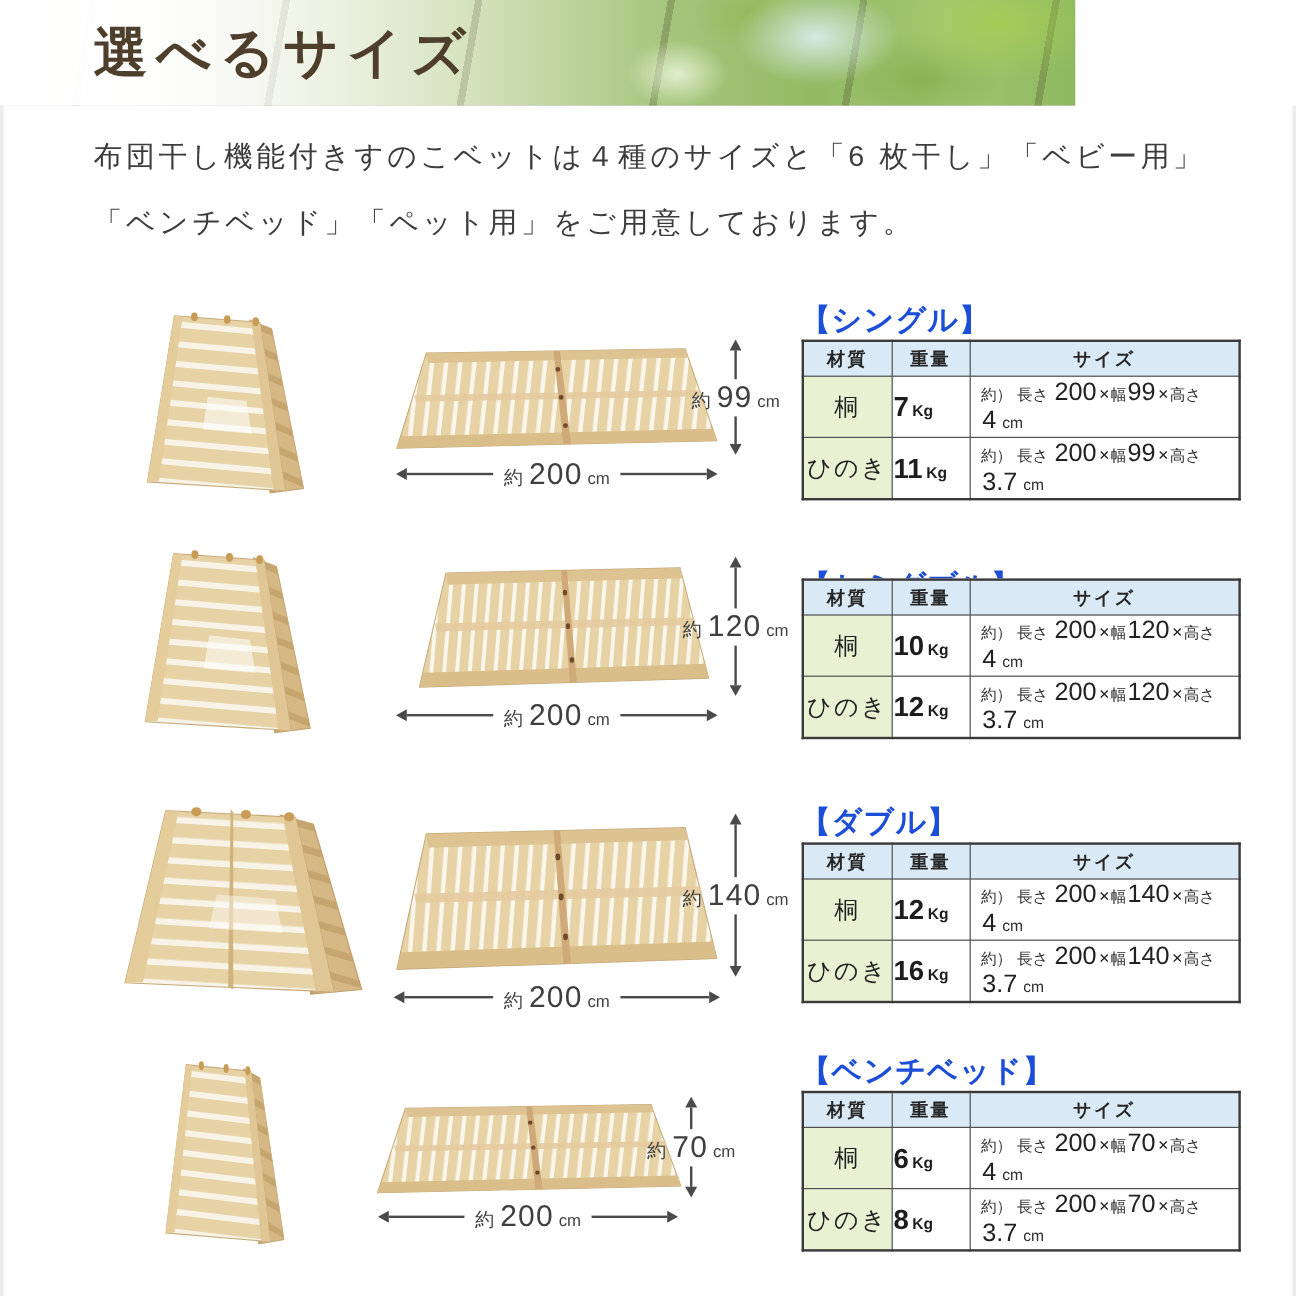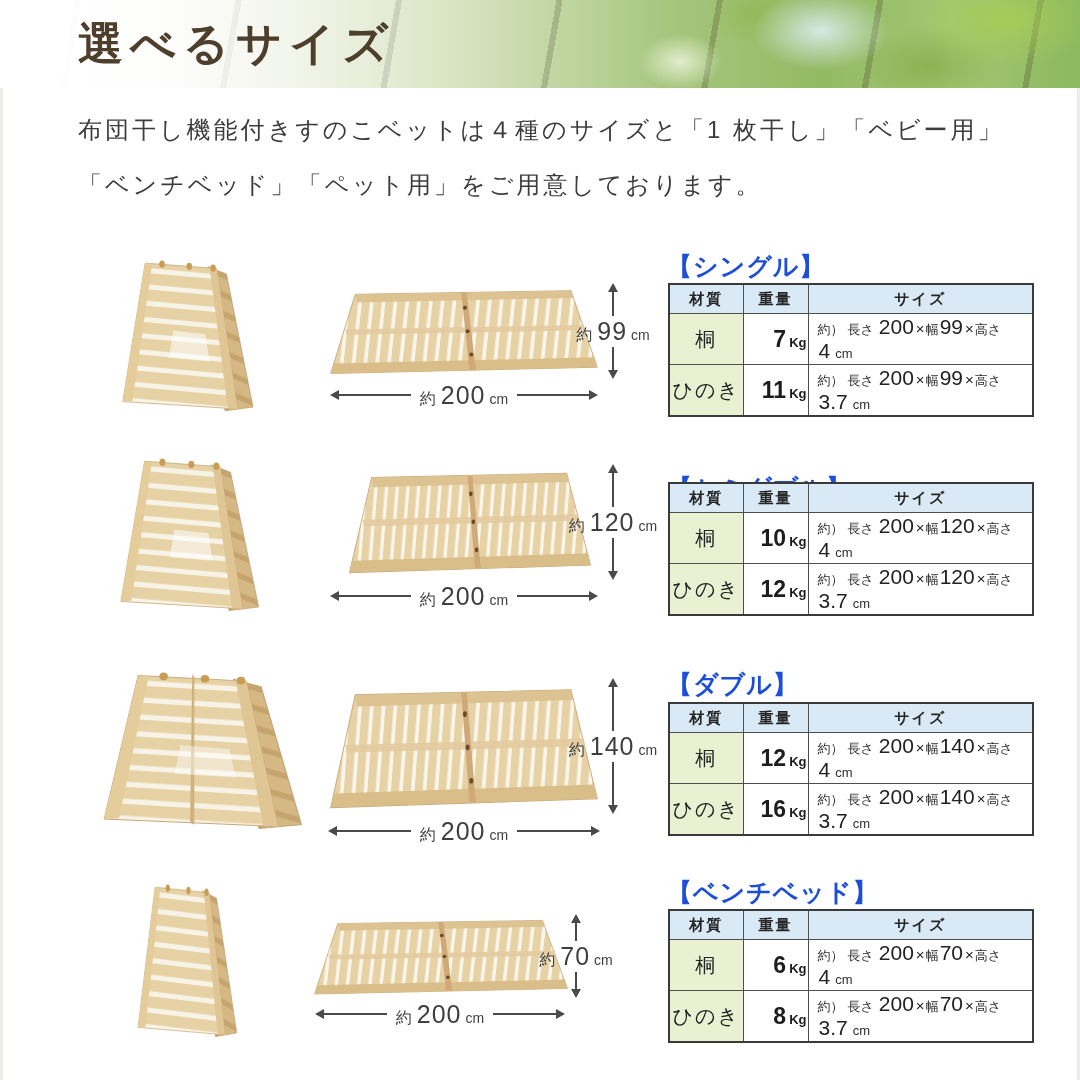--- a/index.html
+++ b/index.html
@@ -1,21 +1,21 @@
 <!DOCTYPE html>
 <html><head>
 <meta charset="utf-8">
 <style>
   html,body{margin:0;padding:0;}
   body{
     width:1080px;height:1080px;position:relative;overflow:hidden;
     background:#ffffff;font-family:"Liberation Sans","DejaVu Sans",sans-serif;color:#2e2e2e;
   }
   
-  .banner{position:absolute;left:0;top:0;width:1080px;height:88px;background:#f0abfc;}
+  .banner{position:absolute;left:0;top:0;width:896px;height:88px;background:#f0abfc;}
   .foliage{position:absolute;inset:0;
     background:
       linear-gradient(90deg,#ffffff 0%,rgba(255,255,255,.95) 14%,rgba(255,255,255,.55) 30%,rgba(255,255,255,.18) 48%,rgba(255,255,255,0) 62%),
       radial-gradient(95px 55px at 76% 35%,rgba(225,242,250,.85),rgba(225,242,250,0) 72%),
       radial-gradient(60px 40px at 63% 70%,rgba(240,248,225,.8),rgba(240,248,225,0) 70%),
       radial-gradient(120px 65px at 93% 22%,rgba(170,210,80,.7),rgba(170,210,80,0) 75%),
       radial-gradient(90px 55px at 86% 75%,rgba(120,165,55,.55),rgba(120,165,55,0) 72%),
       radial-gradient(70px 45px at 70% 15%,rgba(140,180,70,.5),rgba(140,180,70,0) 70%),
       repeating-linear-gradient(100deg,rgba(80,80,48,0) 0 74px,rgba(82,78,48,.30) 74px 80px,rgba(80,80,48,0) 80px 158px),
       linear-gradient(90deg,#f0f1e8 0%,#e2e8d2 22%,#c8d9a8 42%,#a9c781 60%,#92ba63 76%,#a2c675 88%,#8db85f 100%);
@@ -54,21 +54,21 @@
   .harrow .hline{height:2px;flex:1;background:#4a4a4a;}
   
   .sec-title{position:absolute;left:667px;margin:0;font-size:25px;font-weight:700;color:#1d4ed8;letter-spacing:1px;}
   table.spec{position:absolute;left:668px;width:364px;border-collapse:collapse;background:#fff;
     border:2px solid #3a3a3a;table-layout:fixed;}
   table.spec th,table.spec td{border:1px solid #4f4f4f;}
   table.spec col.c-mat{width:74px;} table.spec col.c-wt{width:65px;} table.spec col.c-sz{width:225px;}
   table.spec thead th{background:#d9eaf6;font-size:15px;font-weight:700;color:#262626;height:28px;padding:0;letter-spacing:2px;}
   table.spec tbody tr{height:50px;}
   td.mat{background:#eaf0d2;text-align:center;font-size:20px;letter-spacing:2px;color:#222;}
-  td.wt{text-align:right;}
+  td.wt{text-align:left;}
   .wt-num{font-size:23px;font-weight:700;color:#1d1d1d;}
   .wt-unit{font-size:13px;font-weight:700;margin-left:3px;color:#1d1d1d;}
   td.size{padding-left:9px;}
   .sz-small{font-size:13px;color:#2e2e2e;}
   .sz-gap{margin-right:4px;}
   .sz-num{font-size:21px;color:#222;margin:0 1px;}
   .sz-x{font-size:15px;margin:0 1px;color:#222;}
   .sz-unit{margin-left:4px;}
 </style>
 </head>
@@ -93,21 +93,21 @@
 
 <header class="banner">
   <div class="foliage"></div>
   <h1 class="banner-title">選べるサイズ</h1>
 </header>
 
 <div class="page-edge left"></div>
 <div class="page-edge right"></div>
 
 <div class="intro">
-  <p class="l1">布団干し機能付きすのこベットは４種のサイズと「1 枚干し」「ベビー用」</p>
+  <p class="l1">布団干し機能付きすのこベットは４種のサイズと「6 枚干し」「ベビー用」</p>
   <p class="l2">「ベンチベッド」「ペット用」をご用意しております。</p>
 </div>
 
 <section>
   <svg class="bed" style="left:120px;top:254px;width:140px;height:164px" viewBox="0 0 200 180" preserveAspectRatio="none">
     <polygon points="126,14 152,22 190,168 150,172" fill="url(#hslatsR)" stroke="#c2a270" stroke-width="1"></polygon>
     <polygon points="36,10 138,16 168,170 4,162" fill="url(#hslats)" stroke="#c6a97a" stroke-width="1"></polygon>
     <polygon points="36,10 46,10.6 18,161.4 4,162" fill="#e4cc9b"></polygon>
     <polygon points="128,15.4 138,16 168,170 154,169" fill="#e0c694"></polygon>
     <polygon points="76,84 122,88 128,118 70,114" fill="#ffffff" opacity="0.55"></polygon>

